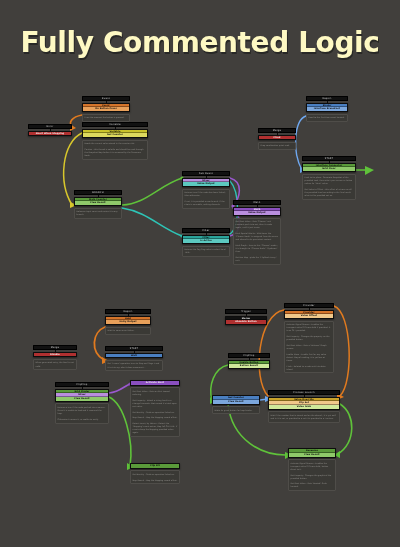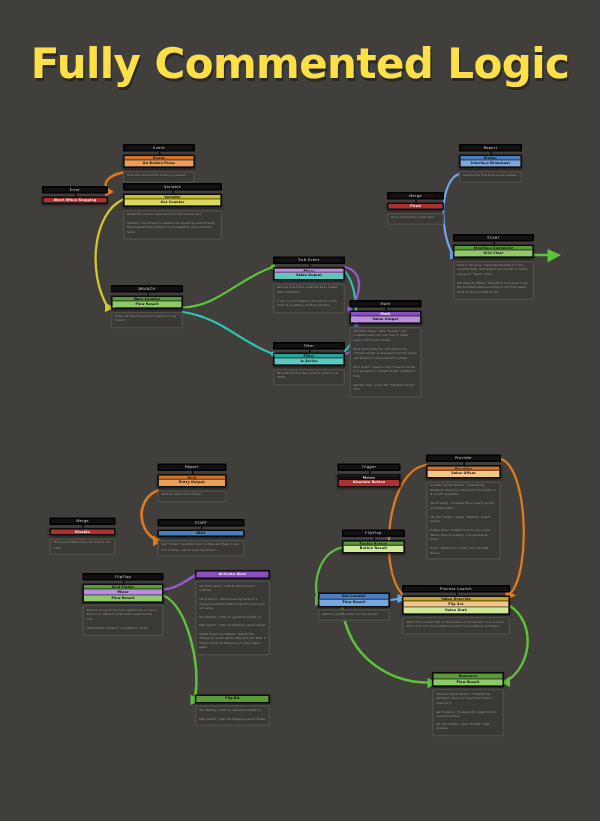--- a/index.html
+++ b/index.html
@@ -27,21 +27,21 @@
   
   .page-title {
     position: absolute;
     top: 26px;
     left: 0;
     width: 400px;
     text-align: center;
     font-size: 28px;
     font-weight: 700;
     letter-spacing: -0.4px;
-    color: #fde047;
+    color: #fef9c3;
     text-shadow: 1px 2px 0 rgba(20,22,20,0.55);
     white-space: nowrap;
   }
 
   
   .wires {
     position: absolute;
     inset: 0;
     width: 400px;
     height: 547px;

